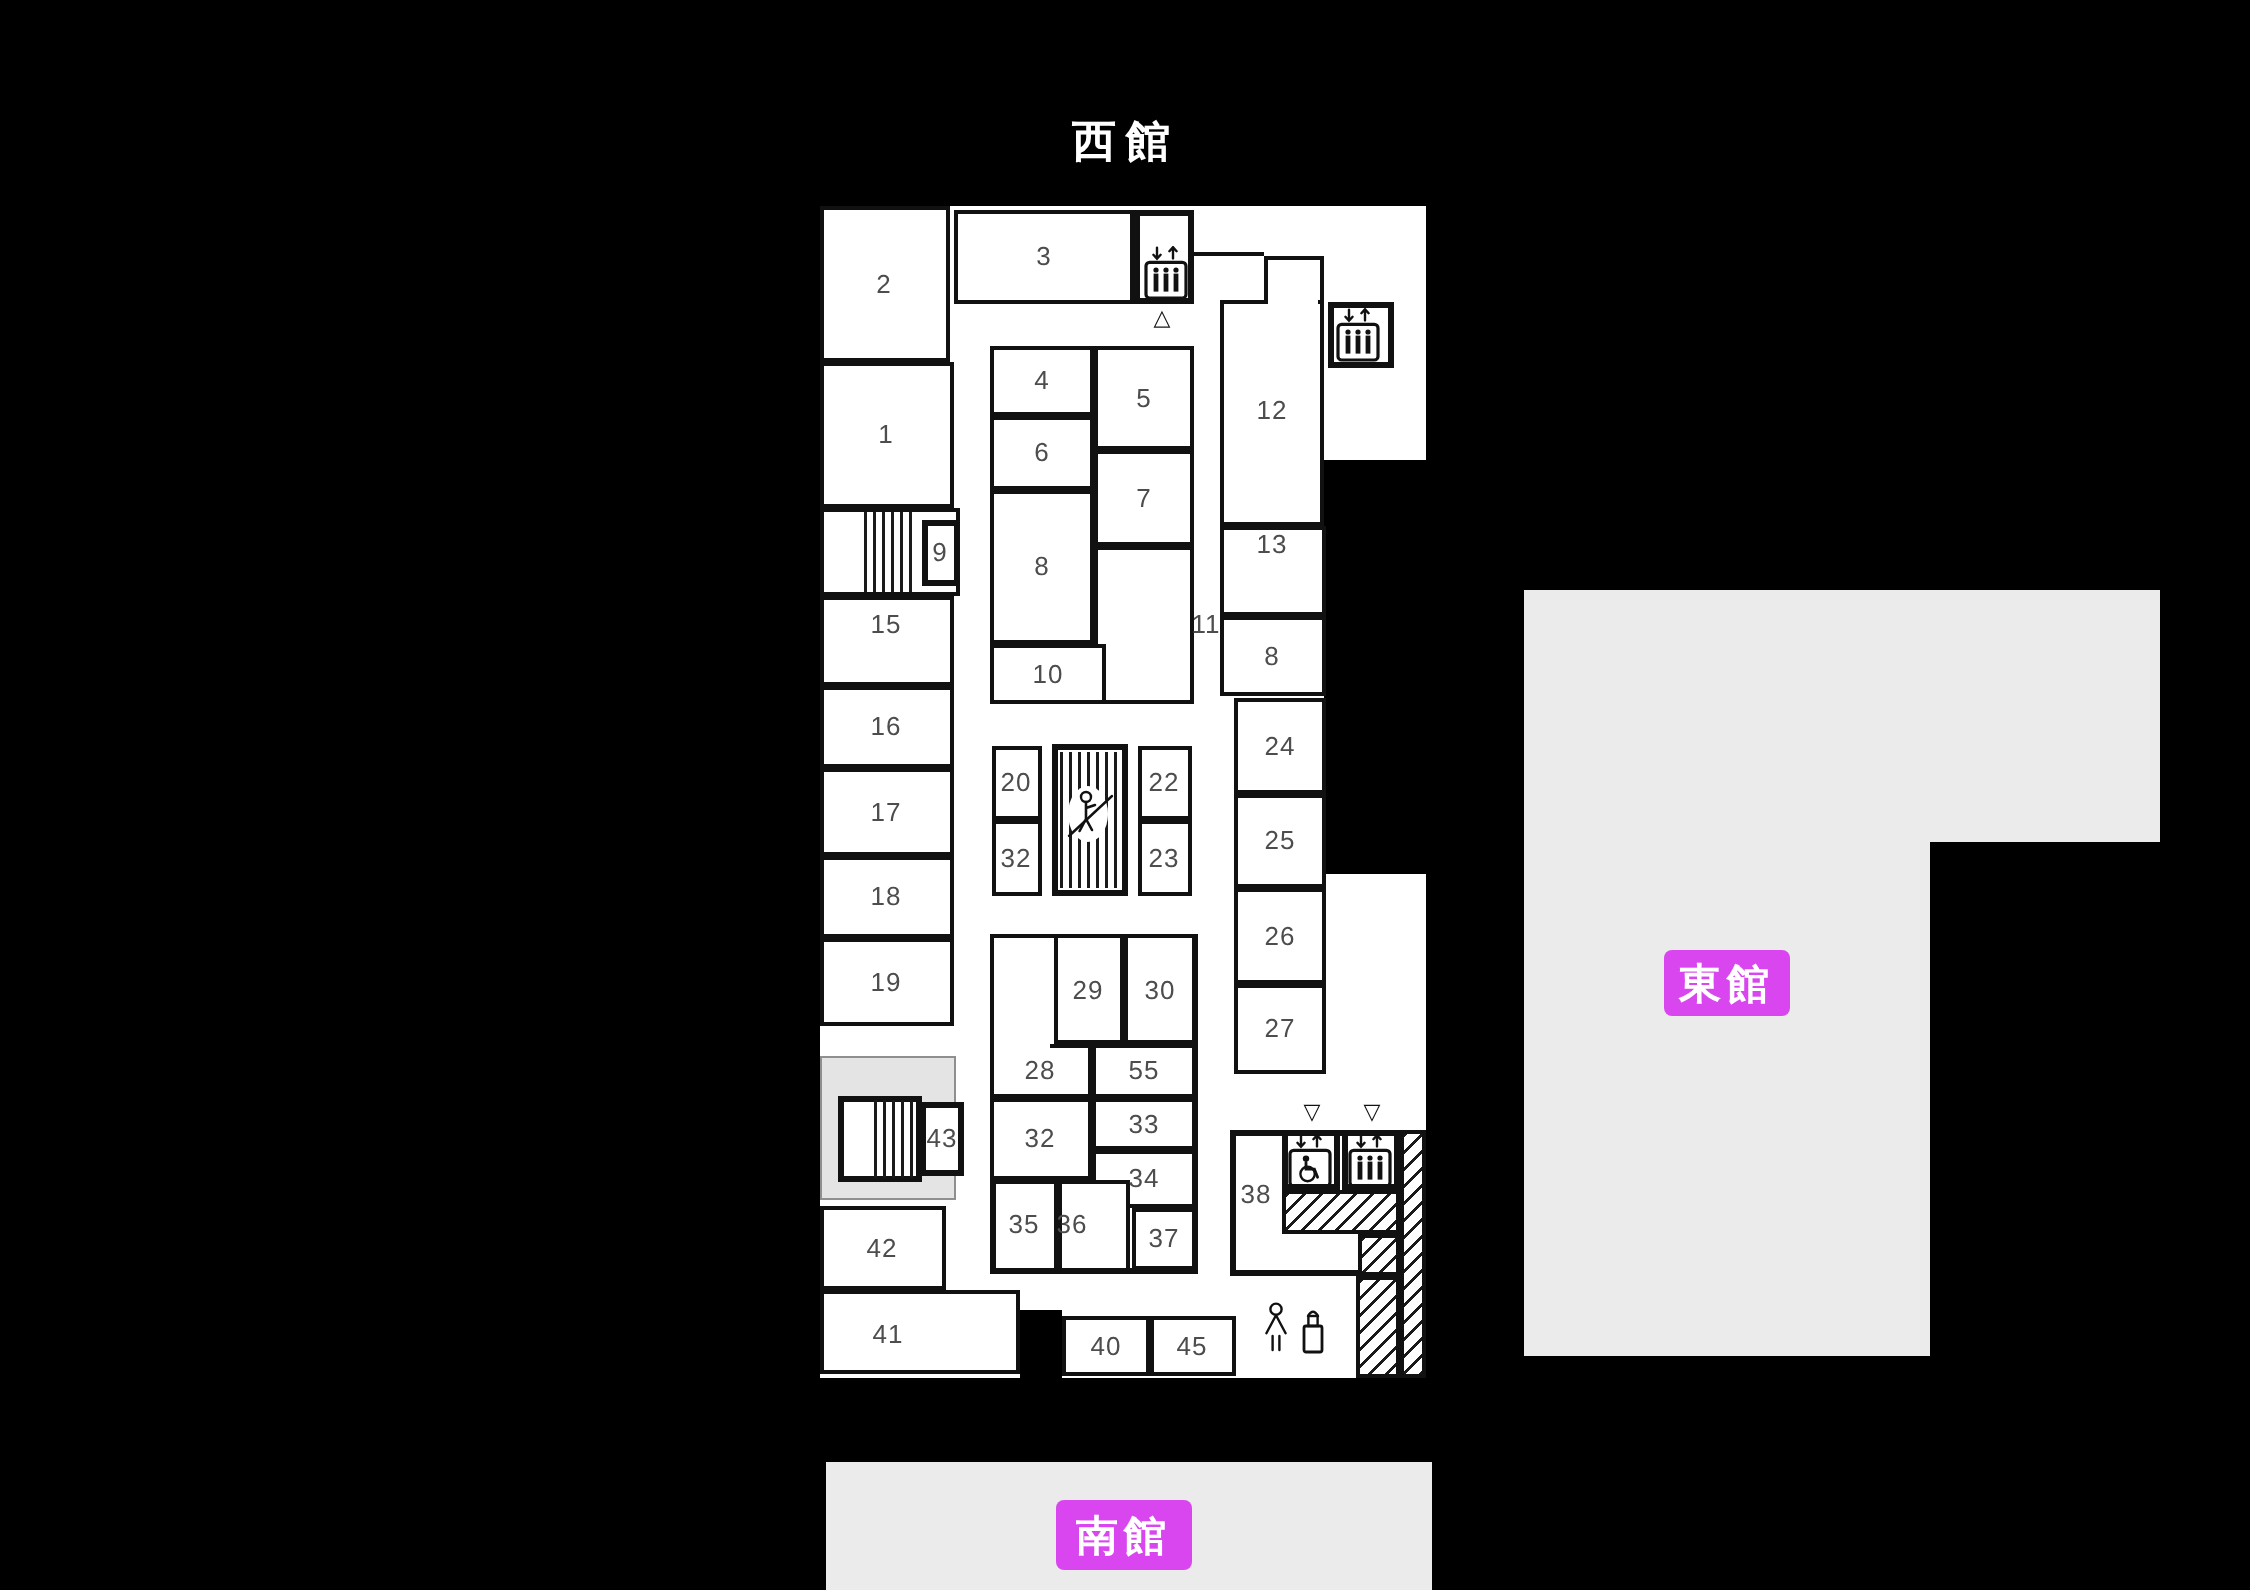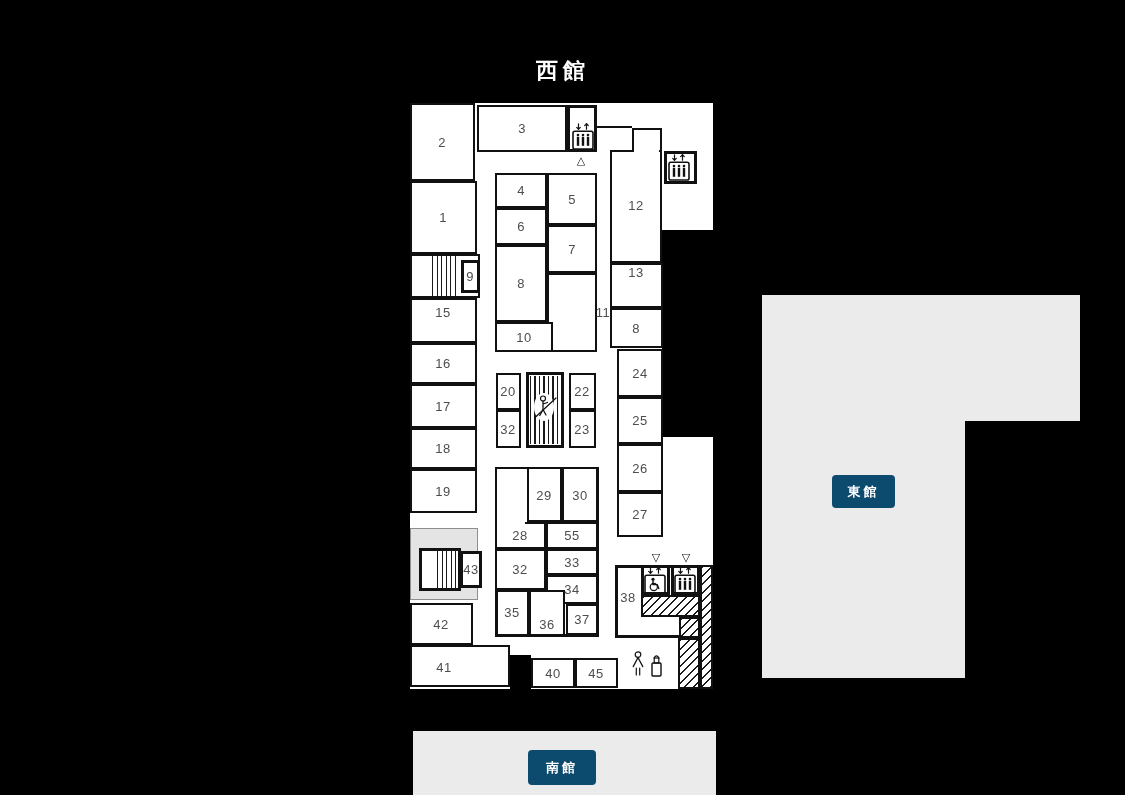--- a/index.html
+++ b/index.html
@@ -14,21 +14,21 @@
   .gray-area{background:#e4e4e4;border:1px solid #8f8f8f;}
   .stairs{background:repeating-linear-gradient(90deg,#1a1a1a 0 1.4px,transparent 1.4px 4.5px);}
   .hatch{background:repeating-linear-gradient(135deg,#1a1a1a 0 1.3px,transparent 1.3px 6px);
          border:2px solid #111;background-color:#fff;}
   .room-label{position:absolute;transform:translate(-50%,-50%);font-size:13px;color:#4d4d4d;
               letter-spacing:0.5px;white-space:nowrap;}
   .marker{position:absolute;transform:translate(-50%,-50%);font-size:11px;color:#111;line-height:11px;}
   .esc-blob{background:#fff;border-radius:50%;}
   .title-west{position:absolute;left:488px;top:54px;width:150px;height:34px;text-align:center;
               color:#fff;font-size:22px;font-weight:bold;letter-spacing:5px;line-height:34px;}
-  .badge{position:absolute;background:#0c4a6e;color:#fff;font-size:13px;font-weight:bold;
+  .badge{position:absolute;background:#d946ef;color:#fff;font-size:21px;font-weight:bold;
          letter-spacing:3px;border-radius:4px;display:flex;align-items:center;justify-content:center;}
   .badge-east{left:832px;top:475px;width:63px;height:33px;}
   .badge-south{left:528px;top:750px;width:68px;height:35px;}
   .gray-bld{background:#ebebeb;}
   svg{display:block;}
 </style>
 </head>
 <body>
 
 <div id="stage">
@@ -134,21 +134,21 @@
       <div class="room-label" style="left: 640px; top: 468px;">26</div>
       <div class="room-label" style="left: 640px; top: 514px;">27</div>
       <div class="room-label" style="left: 520px; top: 535px;">28</div>
       <div class="room-label" style="left: 544px; top: 495px;">29</div>
       <div class="room-label" style="left: 580px; top: 495px;">30</div>
       <div class="room-label" style="left: 572px; top: 535px;">55</div>
       <div class="room-label" style="left: 520px; top: 569px;">32</div>
       <div class="room-label" style="left: 572px; top: 562px;">33</div>
       <div class="room-label" style="left: 572px; top: 589px;">34</div>
       <div class="room-label" style="left: 512px; top: 612px;">35</div>
-      <div class="room-label" style="left: 547px; top: 612px; margin-top: 12px;">36</div>
+      <div class="room-label" style="left: 536px; top: 612px;">36</div>
       <div class="room-label" style="left: 582px; top: 619px;">37</div>
       <div class="room-label" style="left: 628px; top: 597px;">38</div>
       <div class="room-label" style="left: 596px; top: 673px;">45</div>
       <div class="room-label" style="left: 553px; top: 673px;">40</div>
       <div class="room-label" style="left: 444px; top: 667px;">41</div>
       <div class="room-label" style="left: 441px; top: 624px;">42</div>
       <div class="room-label" style="left: 471px; top: 569px;">43</div>
       <div class="marker" style="left: 581px; top: 160px;">△</div>
       <div class="marker" style="left: 656px; top: 557px;">▽</div>
       <div class="marker" style="left: 686px; top: 557px;">▽</div>

